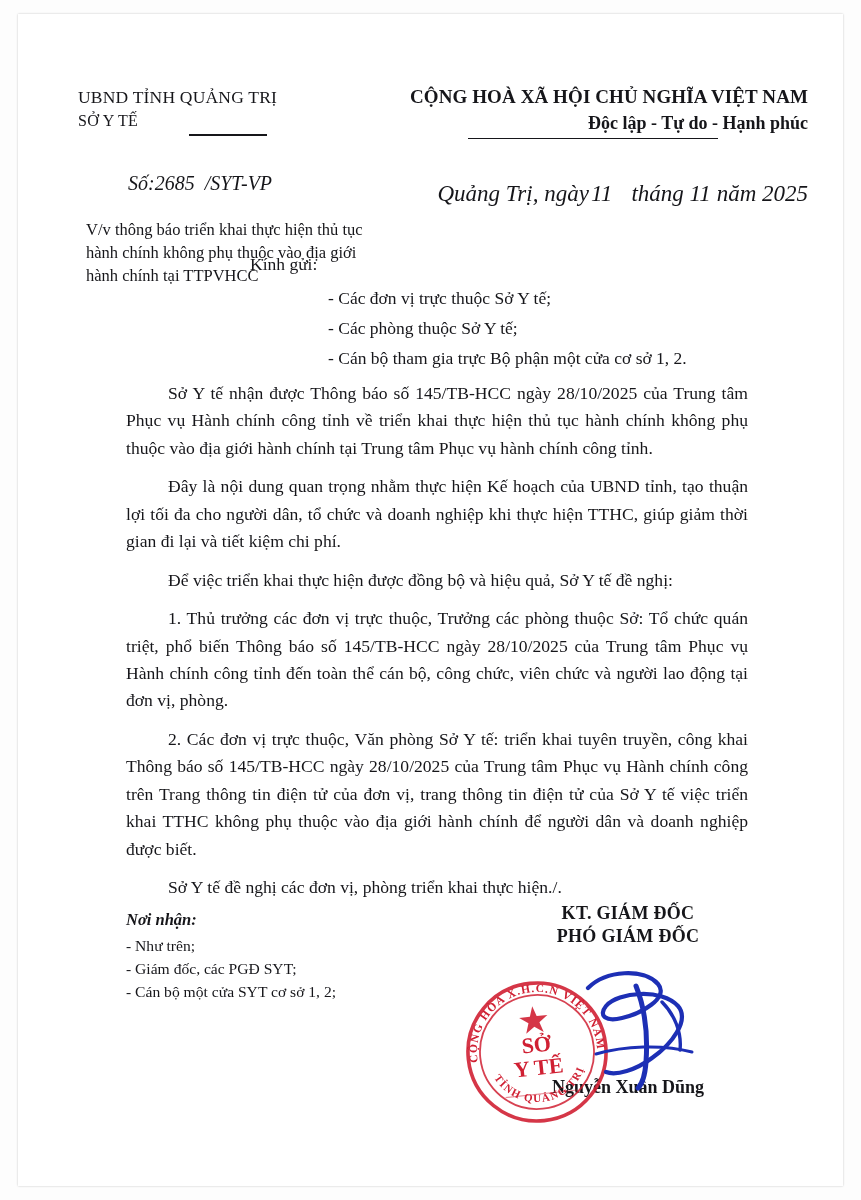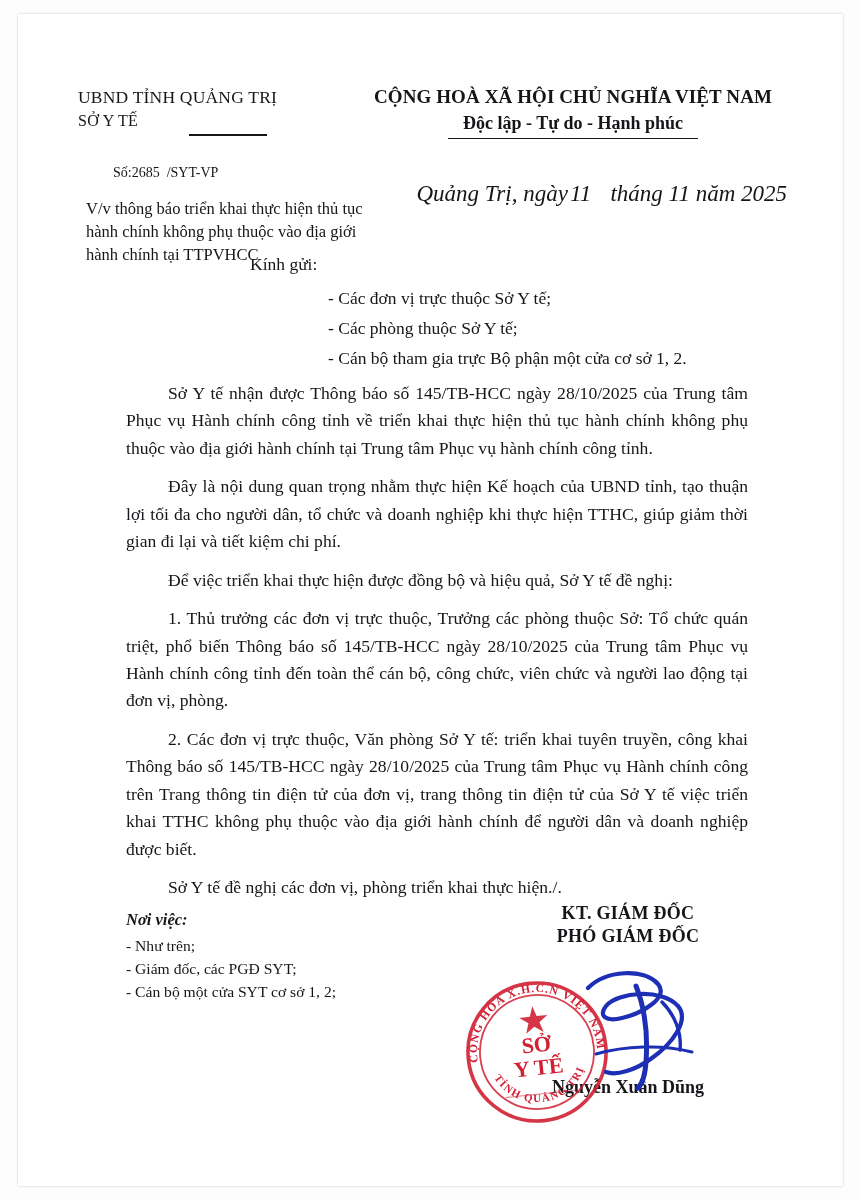--- a/index.html
+++ b/index.html
@@ -41,46 +41,47 @@
   }
   .hdr-left {
     position: absolute;
     left: 60px;
     top: 10px;
     width: 300px;
     text-align: left;
   }
   .hdr-right {
     position: absolute;
-    left: 340px;
+    left: 360px;
     top: 10px;
     width: 430px;
-    text-align: center;
+    text-align: right;
   }
   .org-name {
     font-size: 17.5px;
     letter-spacing: .2px;
     line-height: 1.35;
   }
   .org-sub {
     font-size: 16px;
     font-weight: normal;
     line-height: 1.35;
     letter-spacing: .3px;
   }
   .org-underline {
     width: 78px;
     height: 1.4px;
     background: #16161a;
     margin: 3px auto 0 auto;
   }
   .doc-number {
-    font-size: 14px;
+    font-size: 20px;
     margin-top: 13px;
     white-space: pre;
+    font-style: italic;
   }
   .subject {
     font-size: 16.5px;
     line-height: 1.42;
     padding: 0 8px;
   }
 
   .nation {
     font-size: 19px;
     font-weight: bold;
@@ -253,21 +254,21 @@
     <div class="body">
       <p>Sở Y tế nhận được Thông báo số 145/TB-HCC ngày 28/10/2025 của Trung tâm Phục vụ Hành chính công tỉnh về triển khai thực hiện thủ tục hành chính không phụ thuộc vào địa giới hành chính tại Trung tâm Phục vụ hành chính công tỉnh.</p>
       <p>Đây là nội dung quan trọng nhằm thực hiện Kế hoạch của UBND tỉnh, tạo thuận lợi tối đa cho người dân, tổ chức và doanh nghiệp khi thực hiện TTHC, giúp giảm thời gian đi lại và tiết kiệm chi phí.</p>
       <p>Để việc triển khai thực hiện được đồng bộ và hiệu quả, Sở Y tế đề nghị:</p>
       <p>1. Thủ trưởng các đơn vị trực thuộc, Trưởng các phòng thuộc Sở: Tổ chức quán triệt, phổ biến Thông báo số 145/TB-HCC ngày 28/10/2025 của Trung tâm Phục vụ Hành chính công tỉnh đến toàn thể cán bộ, công chức, viên chức và người lao động tại đơn vị, phòng.</p>
       <p>2. Các đơn vị trực thuộc, Văn phòng Sở Y tế: triển khai tuyên truyền, công khai Thông báo số 145/TB-HCC ngày 28/10/2025 của Trung tâm Phục vụ Hành chính công trên Trang thông tin điện tử của đơn vị, trang thông tin điện tử của Sở Y tế việc triển khai TTHC không phụ thuộc vào địa giới hành chính để người dân và doanh nghiệp được biết.</p>
       <p>Sở Y tế đề nghị các đơn vị, phòng triển khai thực hiện./.</p>
     </div>
 
     <div class="footer">
-      <div class="noi-nhan-title">Nơi việc:</div>
+      <div class="noi-nhan-title">Nơi nhận:</div>
       <div class="noi-nhan-list">
         <div>- Như trên;</div>
         <div>- Giám đốc, các PGĐ SYT;</div>
         <div>- Cán bộ một cửa SYT cơ sở 1, 2;</div>
       </div>
       <div class="sign-block">
         <div class="sign-title1">KT. GIÁM ĐỐC</div>
         <div class="sign-title2">PHÓ GIÁM ĐỐC</div>
       </div>
       <div class="signer-name">Nguyễn Xuân Dũng</div>

